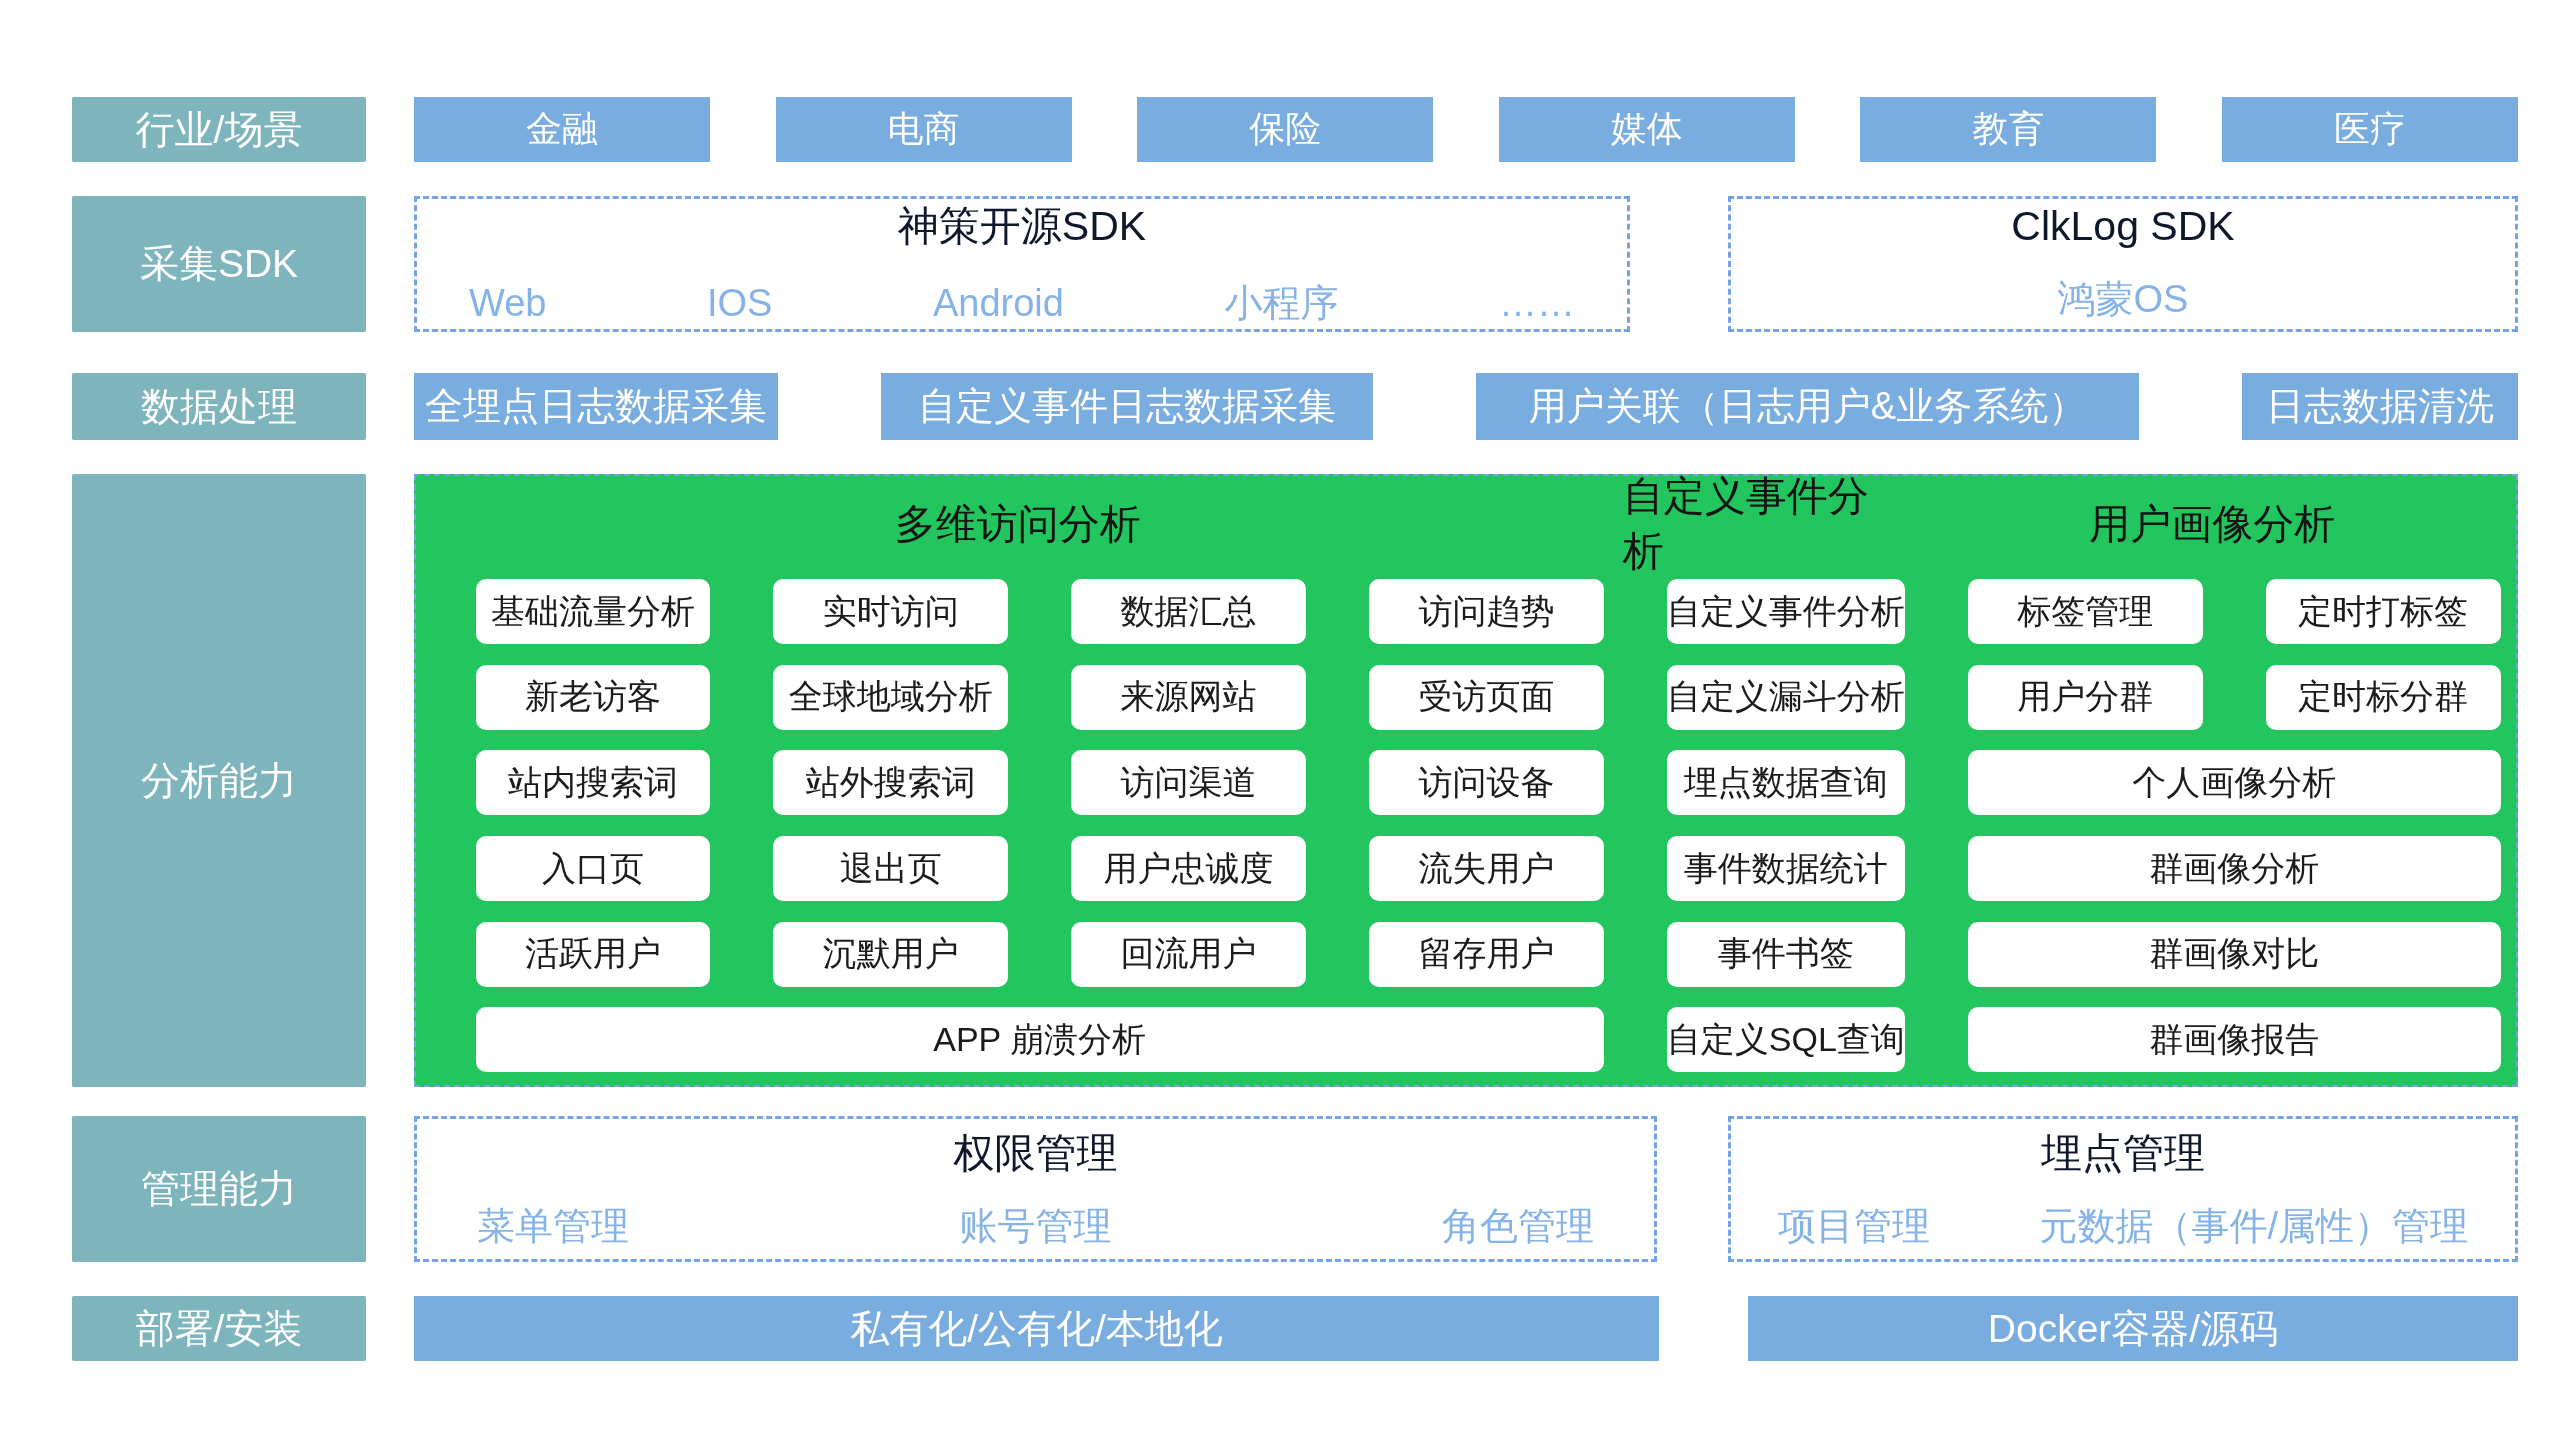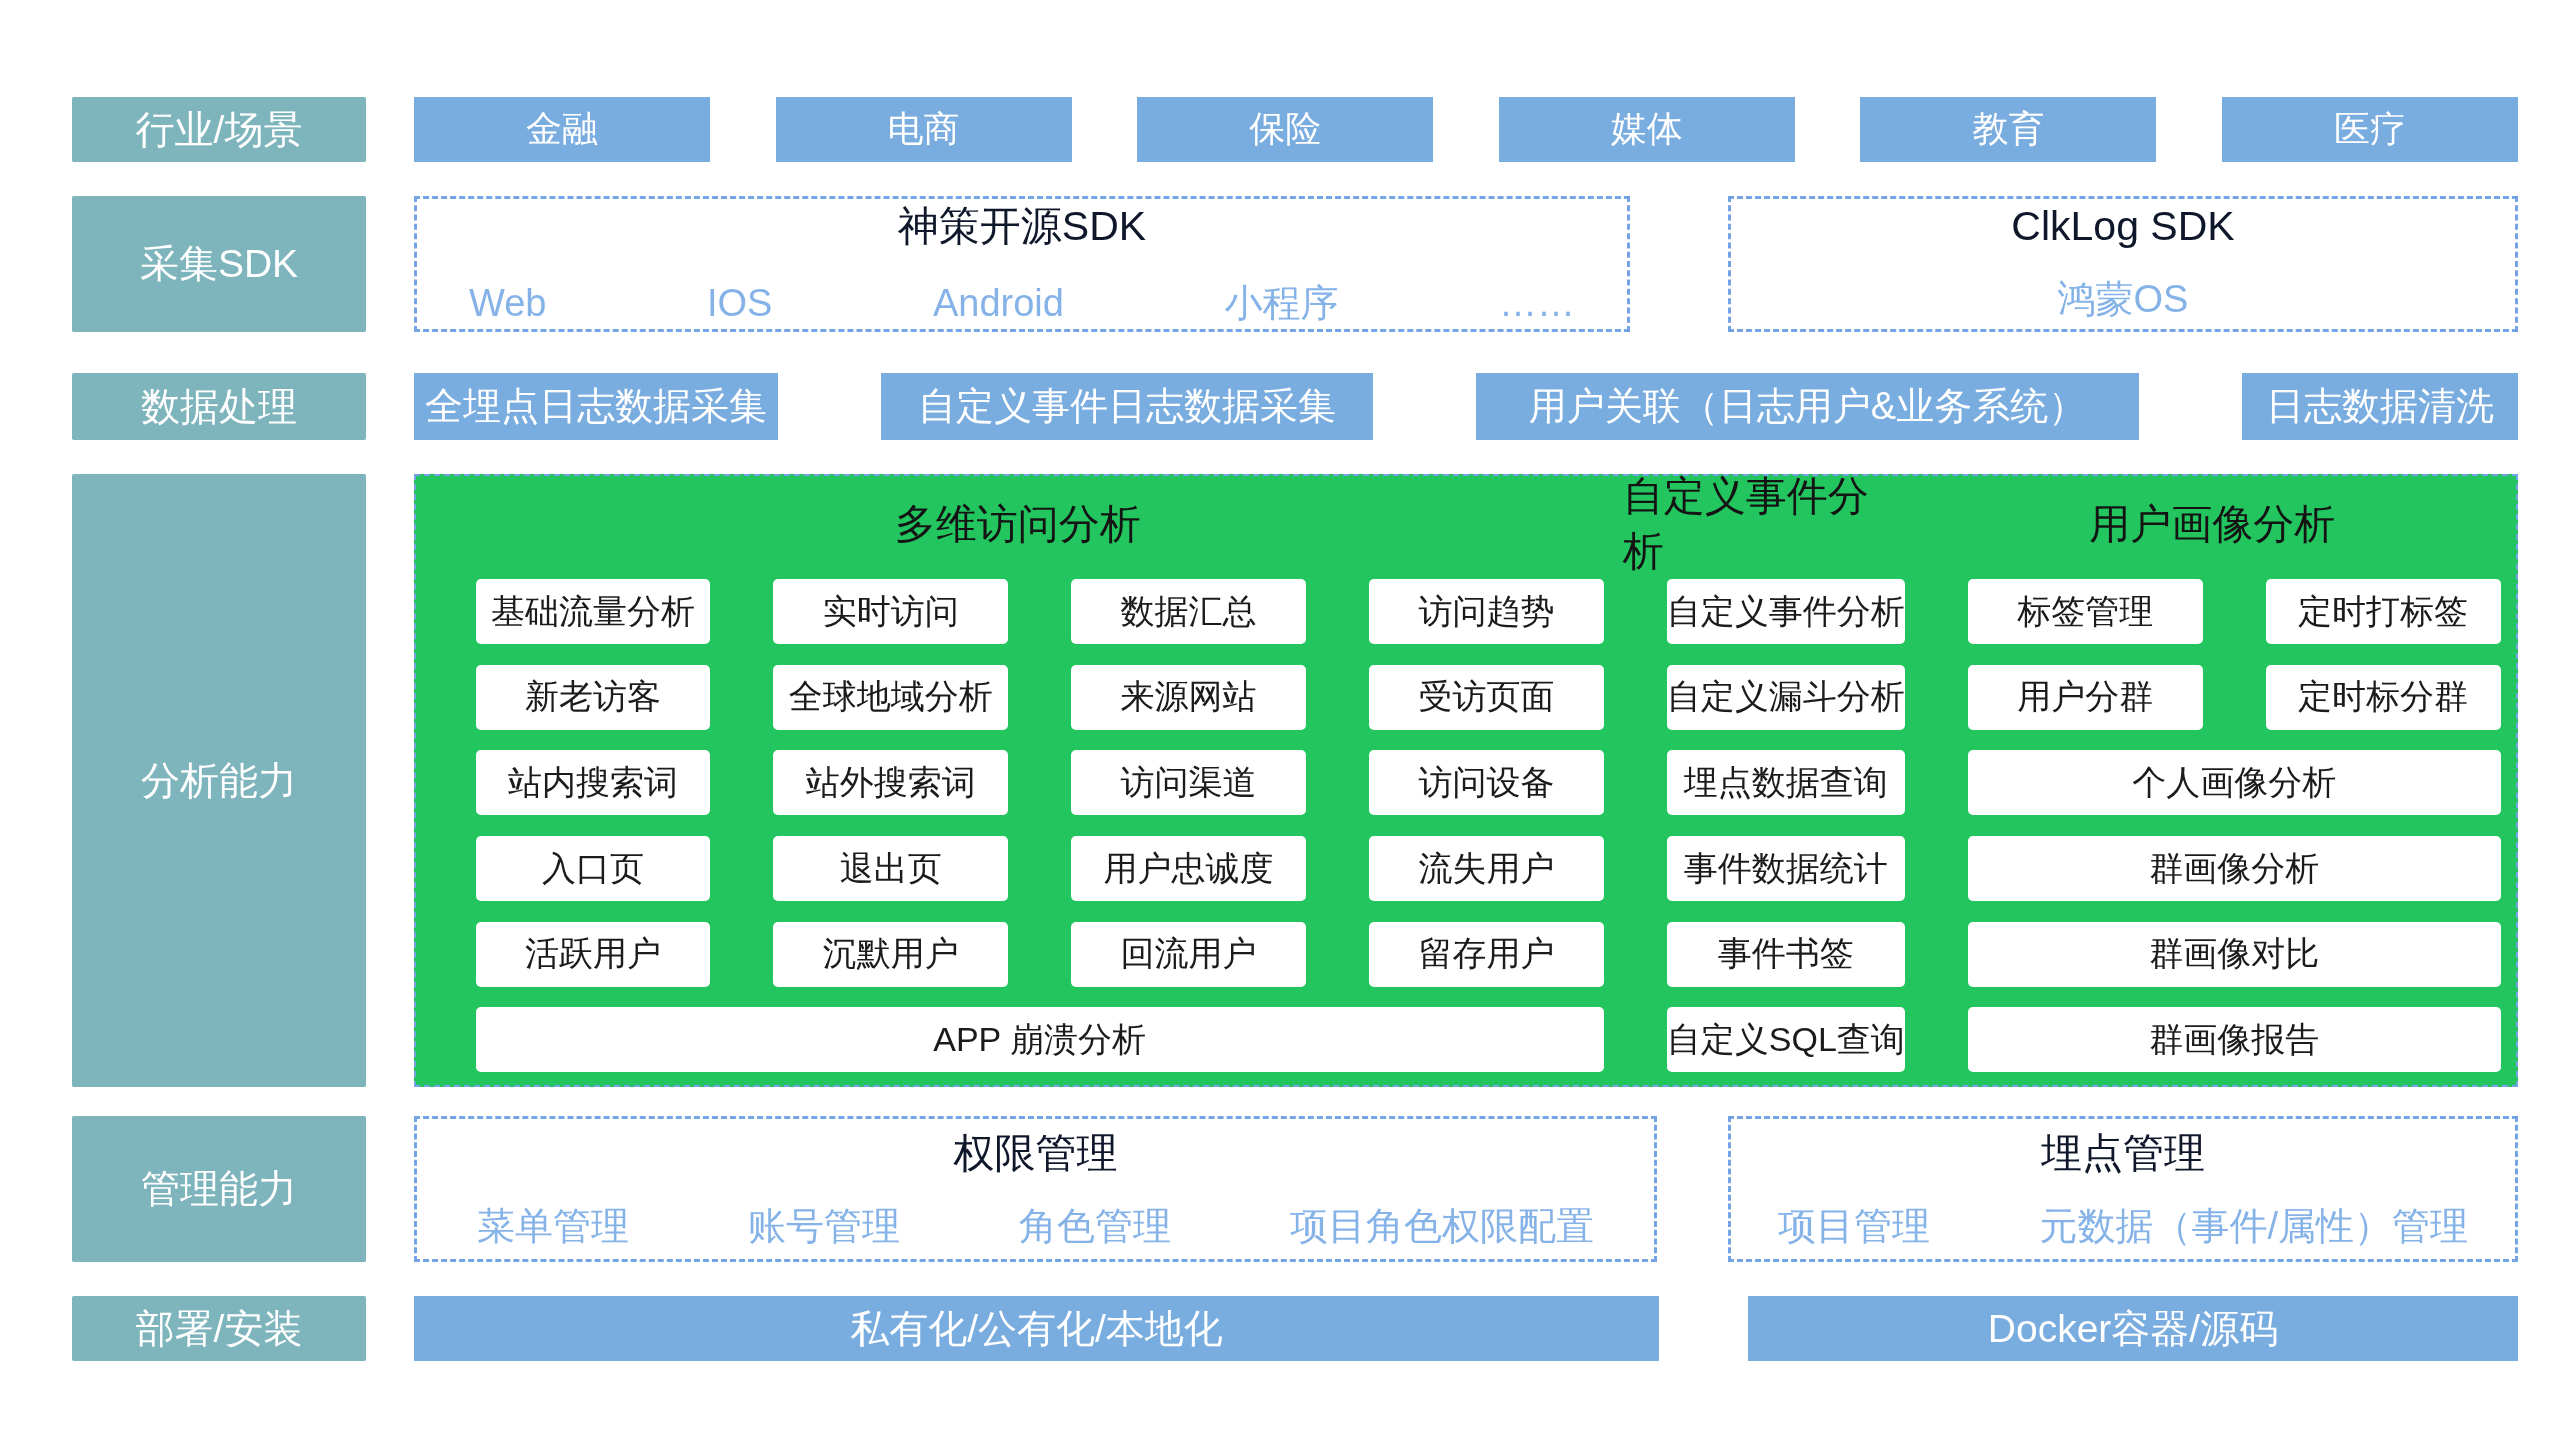--- a/index.html
+++ b/index.html
@@ -36,21 +36,21 @@
 
   
   .analysis-panel{position:absolute;left:414px;top:474px;width:2104px;height:613px;
                   background:#22c55e;border:2.6px dashed #74a4e6;box-sizing:border-box;
                   padding:13.7px 15.5px 10.3px 15.5px;}
   .analysis-grid{display:grid;grid-template-columns:repeat(7,1fr);
                  grid-template-rows:69px repeat(6,65px);column-gap:19px;row-gap:20.6px;
                  width:100%;height:100%;box-sizing:border-box;}
   .sec-head{display:flex;align-items:center;justify-content:center;color:#141414;font-size:41px;}
   .sh-1{grid-column:1/5;} .sh-2{grid-column:5/6;} .sh-3{grid-column:6/8;}
-  .cell{background:#ffffff;border-radius:5px;display:flex;align-items:center;justify-content:center;
+  .cell{background:#ffffff;border-radius:10px;display:flex;align-items:center;justify-content:center;
         color:#1b1b1b;font-size:34px;white-space:nowrap;margin-left:44px;}
   .s2{grid-column:span 2;} .s4{grid-column:span 4;}
 
   
   .row-mgmt{top:1116px;height:146px;justify-content:space-between;}
   .mgmt-main{width:1243px;gap:20.6px;}
   .mgmt-track{width:790px;gap:20.6px;}
   .mgmt-items{font-size:38px;padding:0 60px;}
   .mgmt-track .mgmt-items{padding:0 47px;align-items:center;}
 
@@ -163,21 +163,20 @@
     </div>
   </div>
 
   <div class="row row-mgmt">
     <div class="dashbox mgmt-main">
       <div class="dash-title">权限管理</div>
       <div class="dash-items mgmt-items">
         <span>菜单管理</span>
         <span>账号管理</span>
         <span>角色管理</span>
-        <span>项目角色权限配置</span>
       </div>
     </div>
     <div class="dashbox mgmt-track">
       <div class="dash-title">埋点管理</div>
       <div class="dash-items mgmt-items">
         <span>项目管理</span>
         <span>元数据（事件/属性）管理</span>
       </div>
     </div>
   </div>

